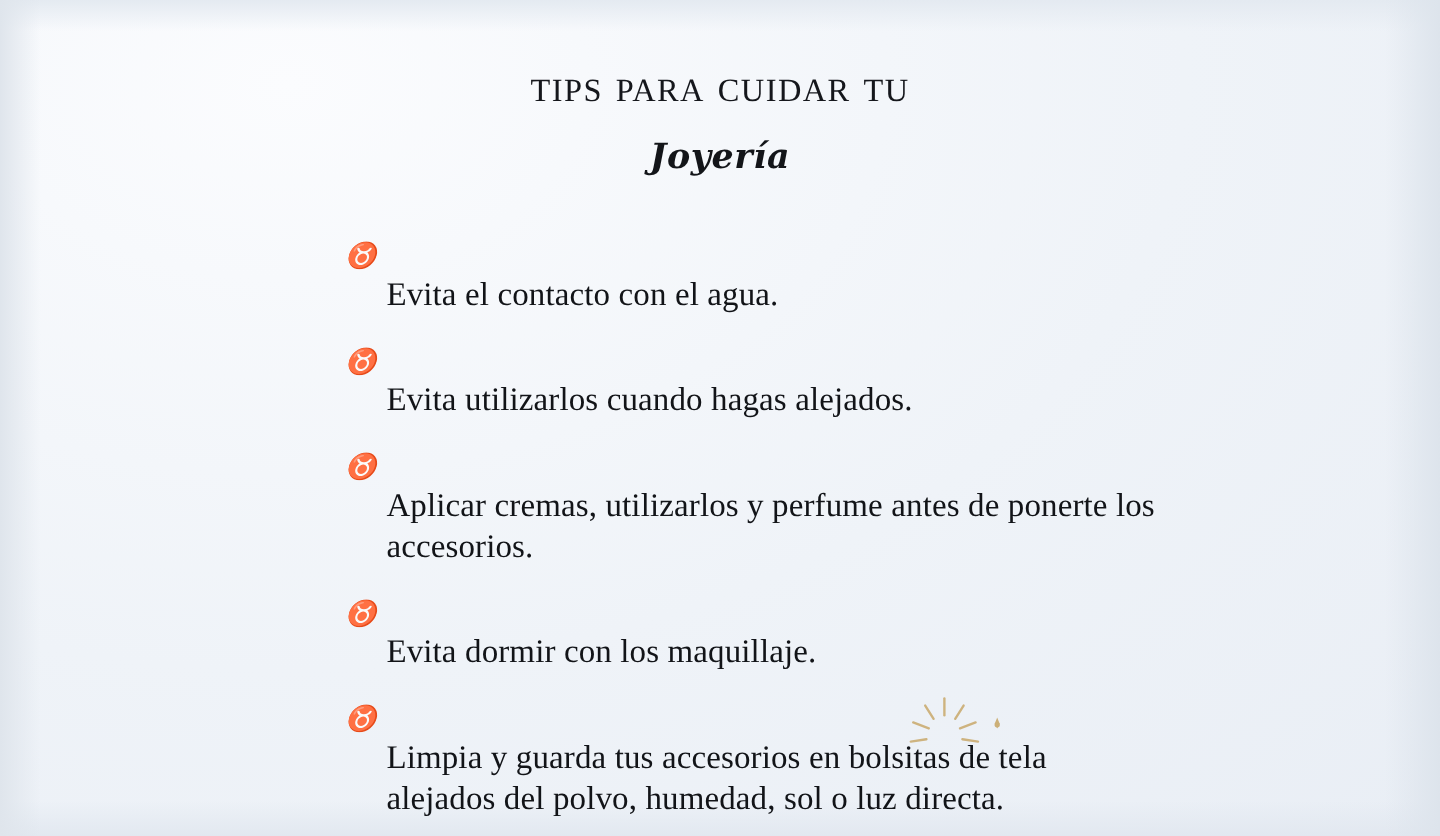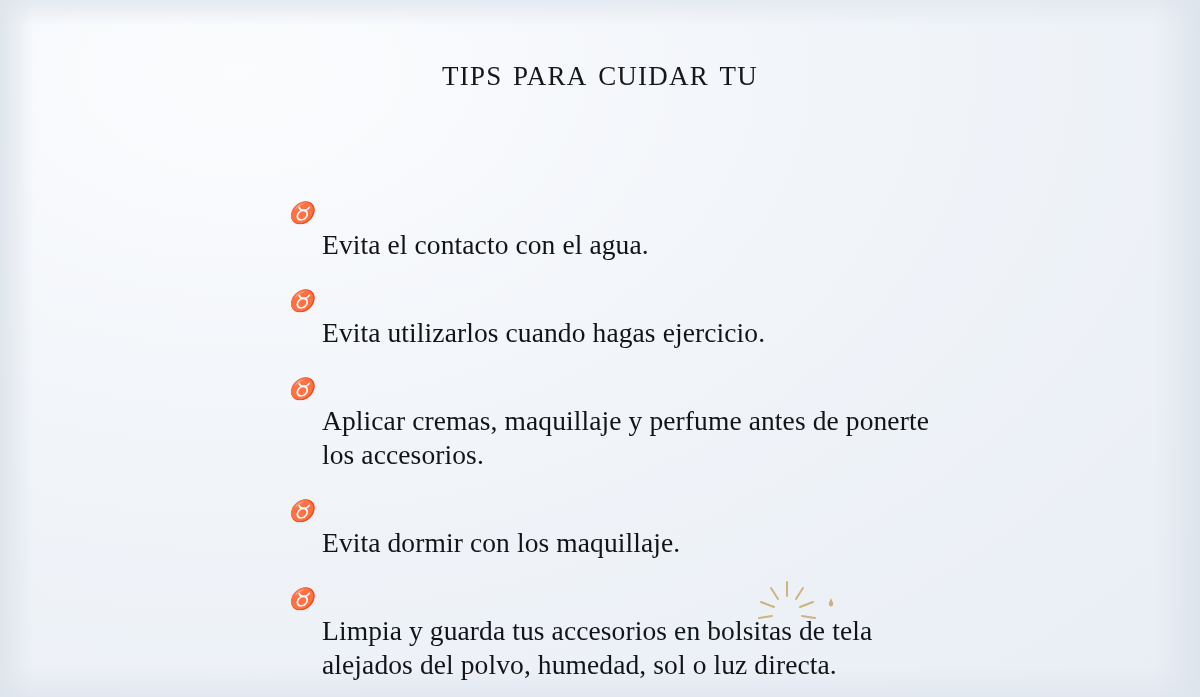--- a/index.html
+++ b/index.html
@@ -140,36 +140,37 @@
 <body>
 
 <div class="card">
 
   <div class="edge-top"></div>
   <div class="edge-bottom"></div>
   <div class="edge-left"></div>
   <div class="edge-right"></div>
 
   <div class="title">Tips para cuidar tu</div>
+  <div class="subtitle">Joyería</div>
 
   <div class="tips">
 
     <div class="tip">
       <span class="bullet">♉</span>
       <span class="tip-text">Evita el contacto con el agua.</span>
     </div>
 
     <div class="tip">
       <span class="bullet">♉</span>
-      <span class="tip-text">Evita utilizarlos cuando hagas ejercicio.</span>
-    </div>
-
-    <div class="tip">
-      <span class="bullet">♉</span>
-      <span class="tip-text">Aplicar cremas, maquillaje y perfume antes de ponerte los accesorios.</span>
+      <span class="tip-text">Evita utilizarlos cuando hagas alejados.</span>
+    </div>
+
+    <div class="tip">
+      <span class="bullet">♉</span>
+      <span class="tip-text">Aplicar cremas, utilizarlos y perfume antes de ponerte los accesorios.</span>
     </div>
 
     <div class="tip">
       <span class="bullet">♉</span>
       <span class="tip-text">Evita dormir con los maquillaje.</span>
     </div>
 
     <div class="tip">
       <span class="bullet">♉</span>
       <span class="tip-text">Limpia y guarda tus accesorios en bolsitas de tela alejados del polvo, humedad, sol o luz directa.</span>

